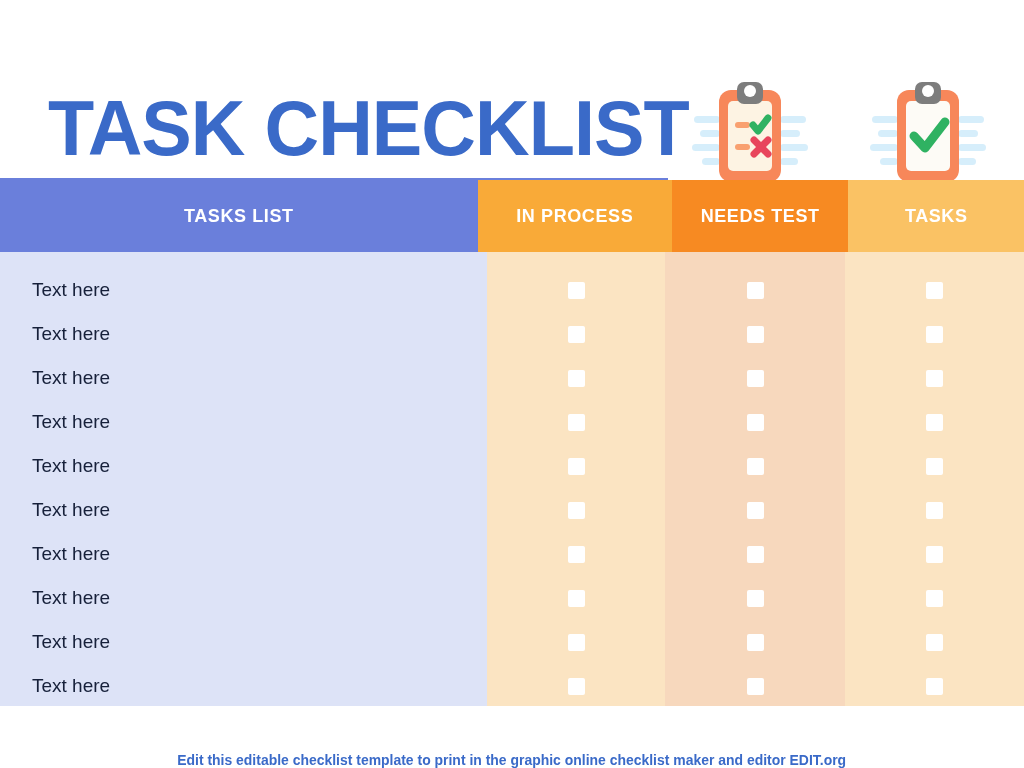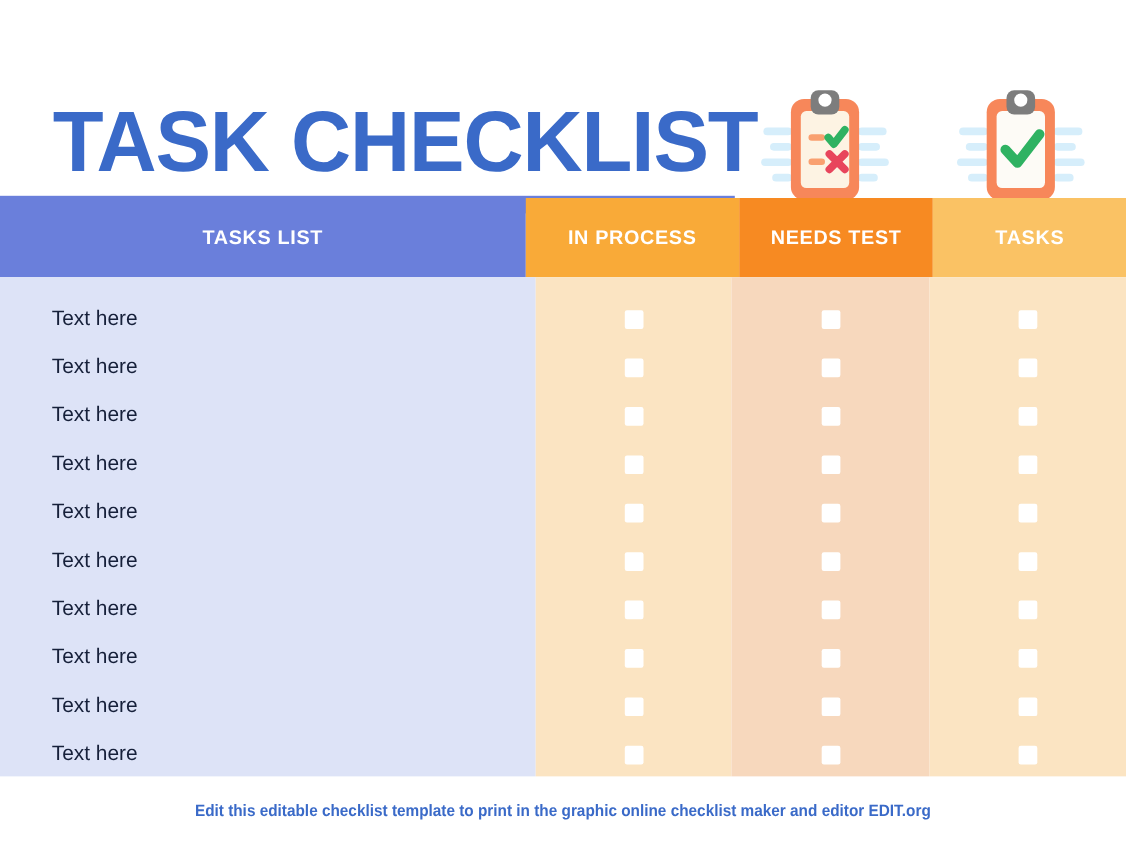--- a/index.html
+++ b/index.html
@@ -100,21 +100,21 @@
 
   .task-list {
     list-style: none;
     margin: 0;
     padding: 0;
   }
   .task-row {
     height: 44px;
     display: flex;
     align-items: center;
-    padding-left: 47px;
+    padding-left: 32px;
     font-size: 19px;
     color: #16203a;
   }
   .task-row:first-child { margin-top: 16px; }
 
   .check-list {
     list-style: none;
     margin: 0;
     padding: 0;
   }
@@ -134,21 +134,21 @@
 
   
   .footer {
     position: absolute;
     left: 0;
     top: 706px;
     width: 1024px;
     height: 62px;
     background: #ffffff;
     display: flex;
-    align-items: center;
+    align-items: flex-end;
     justify-content: center;
   }
   .footer-text {
     font-size: 15px;
     font-weight: bold;
     color: #3a6ac8;
     transform: scaleX(0.93);
     white-space: nowrap;
   }
 </style>

